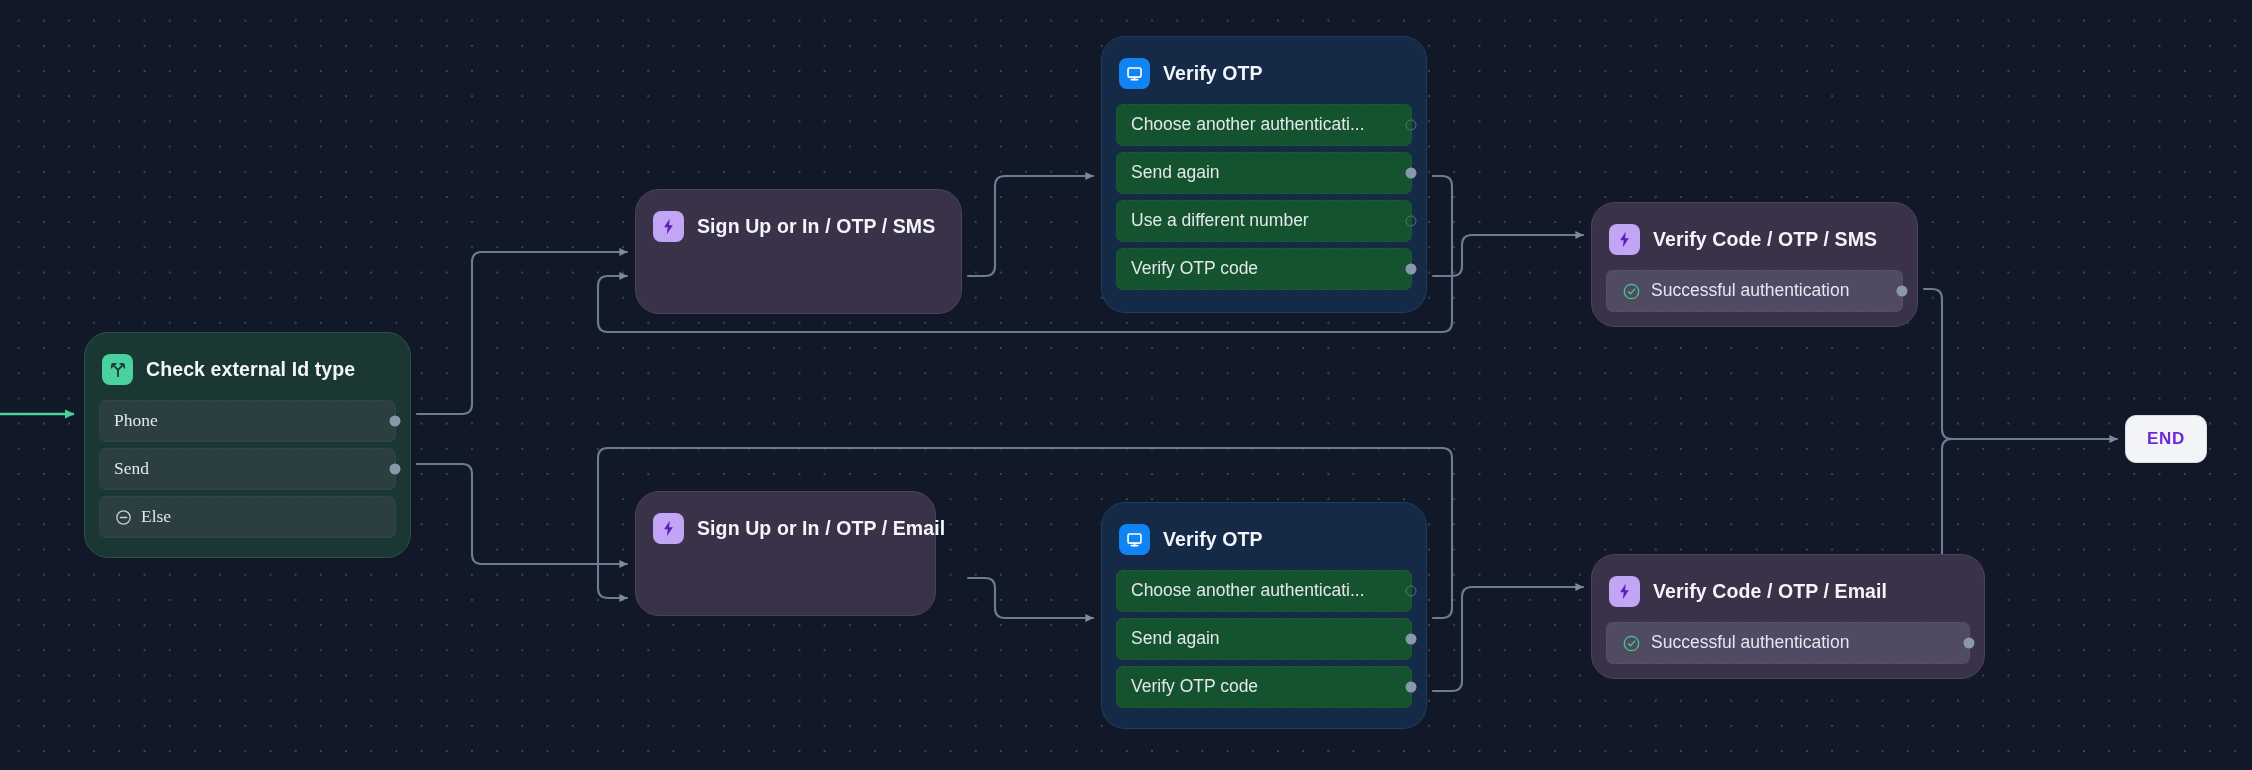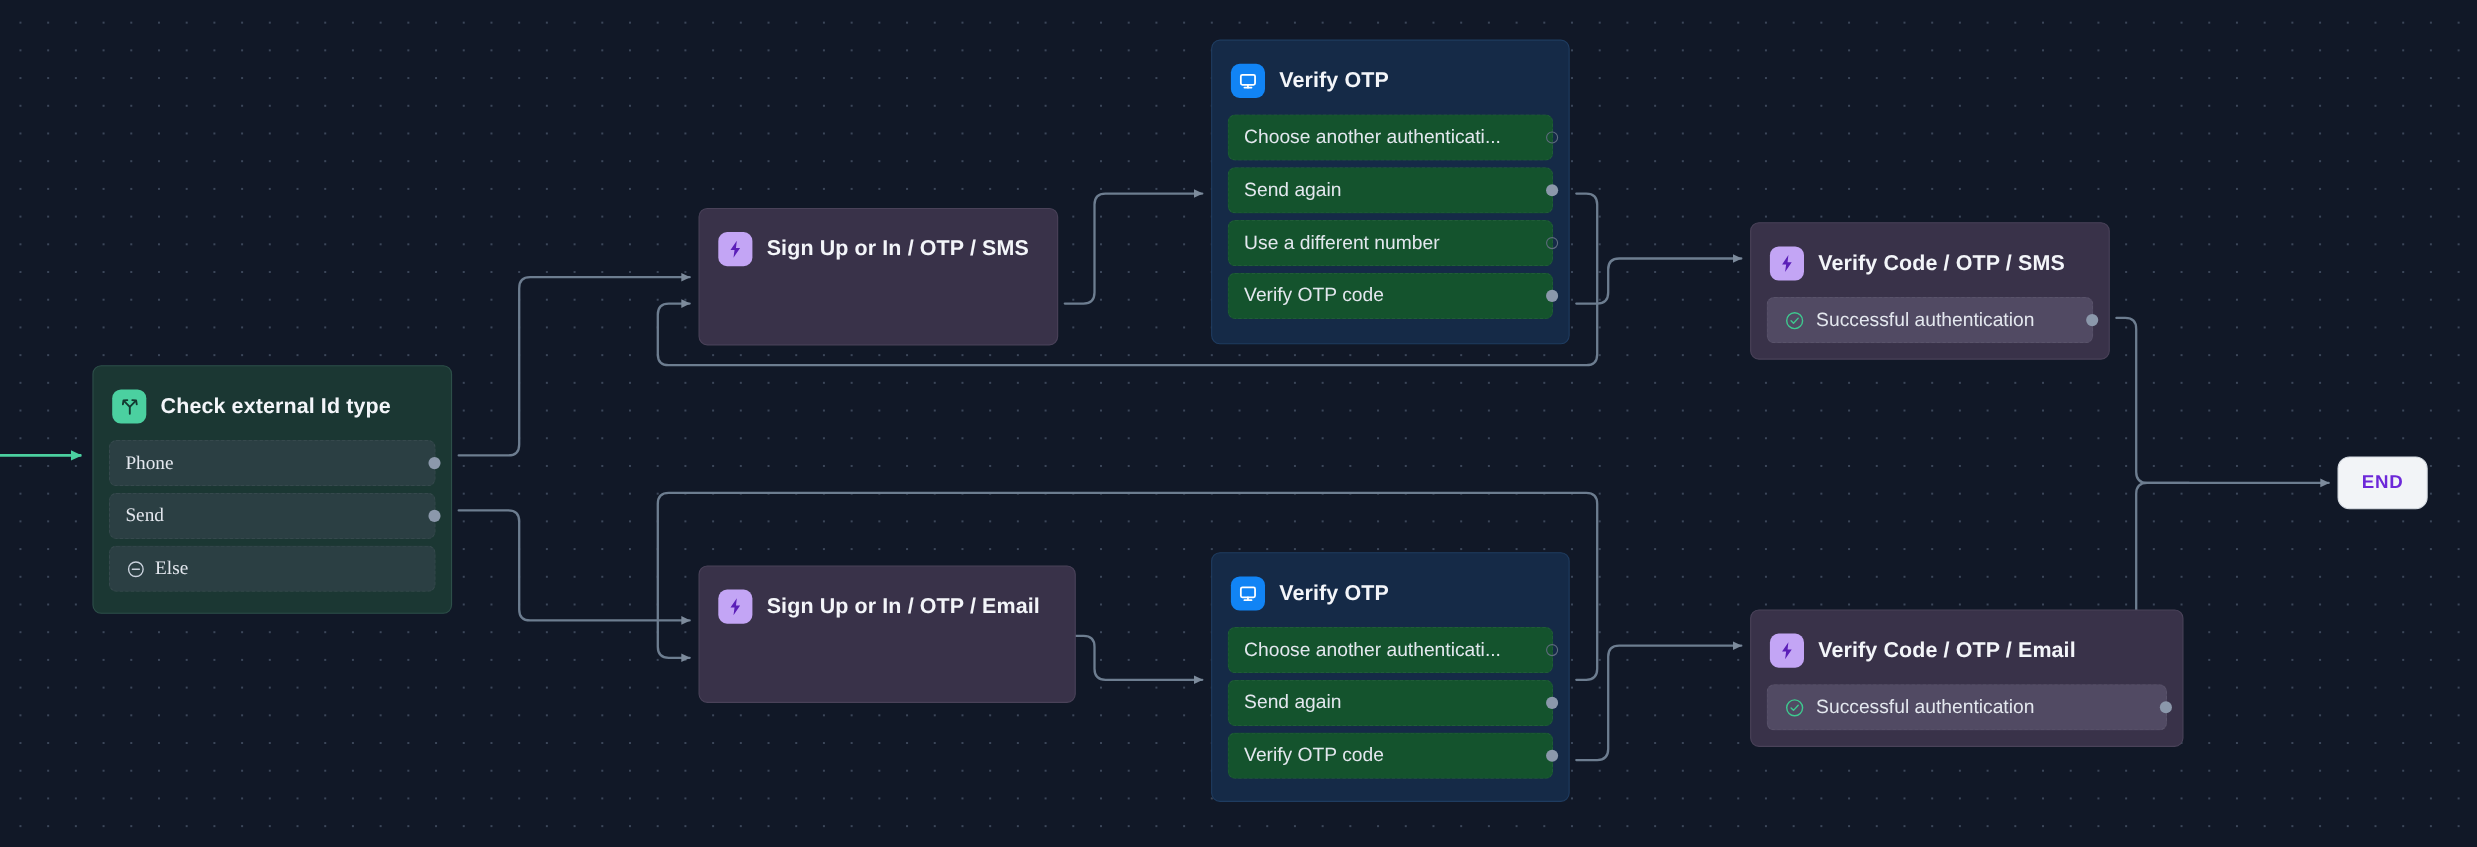--- a/index.html
+++ b/index.html
@@ -34,21 +34,21 @@
     position: absolute;
     left: 0; top: 0;
     width: 2252px;
     height: 770px;
     pointer-events: none;
   }
 
   
   .node {
     position: absolute;
-    border-radius: 8px;
+    border-radius: 24px;
     box-sizing: border-box;
     padding: 14px 14px 16px 14px;
   }
   .node-head {
     display: flex;
     align-items: center;
     gap: 13px;
     padding: 4px 2px 0 3px;
     height: 36px;
   }
@@ -300,21 +300,21 @@
             <circle cx="10" cy="10" r="7.6"></circle>
             <path d="M6.6 10.1 L8.9 12.4 L13.4 7.6"></path>
           </svg>
         </span>
         <span class="rtext">Successful authentication</span>
         <span class="port filled"></span>
       </div>
     </div>
   </div>
 
-  <div class="node action" style="left:635px; top:491px; width:343px; height:125px;margin-top:23px;">
+  <div class="node action" style="left:635px; top:491px; width:301px; height:125px;">
     <div class="node-head">
       <span class="node-icon">
         <svg width="17" height="17" viewBox="0 0 16 18" fill="#5b1fb8">
           <path d="M9.4 0.8 L3.3 9.9 L7.2 9.9 L6.2 17.2 L12.6 7.8 L8.6 7.8 Z"></path>
         </svg>
       </span>
       <span class="node-title">Sign Up or In / OTP / Email</span>
     </div>
   </div>
 

